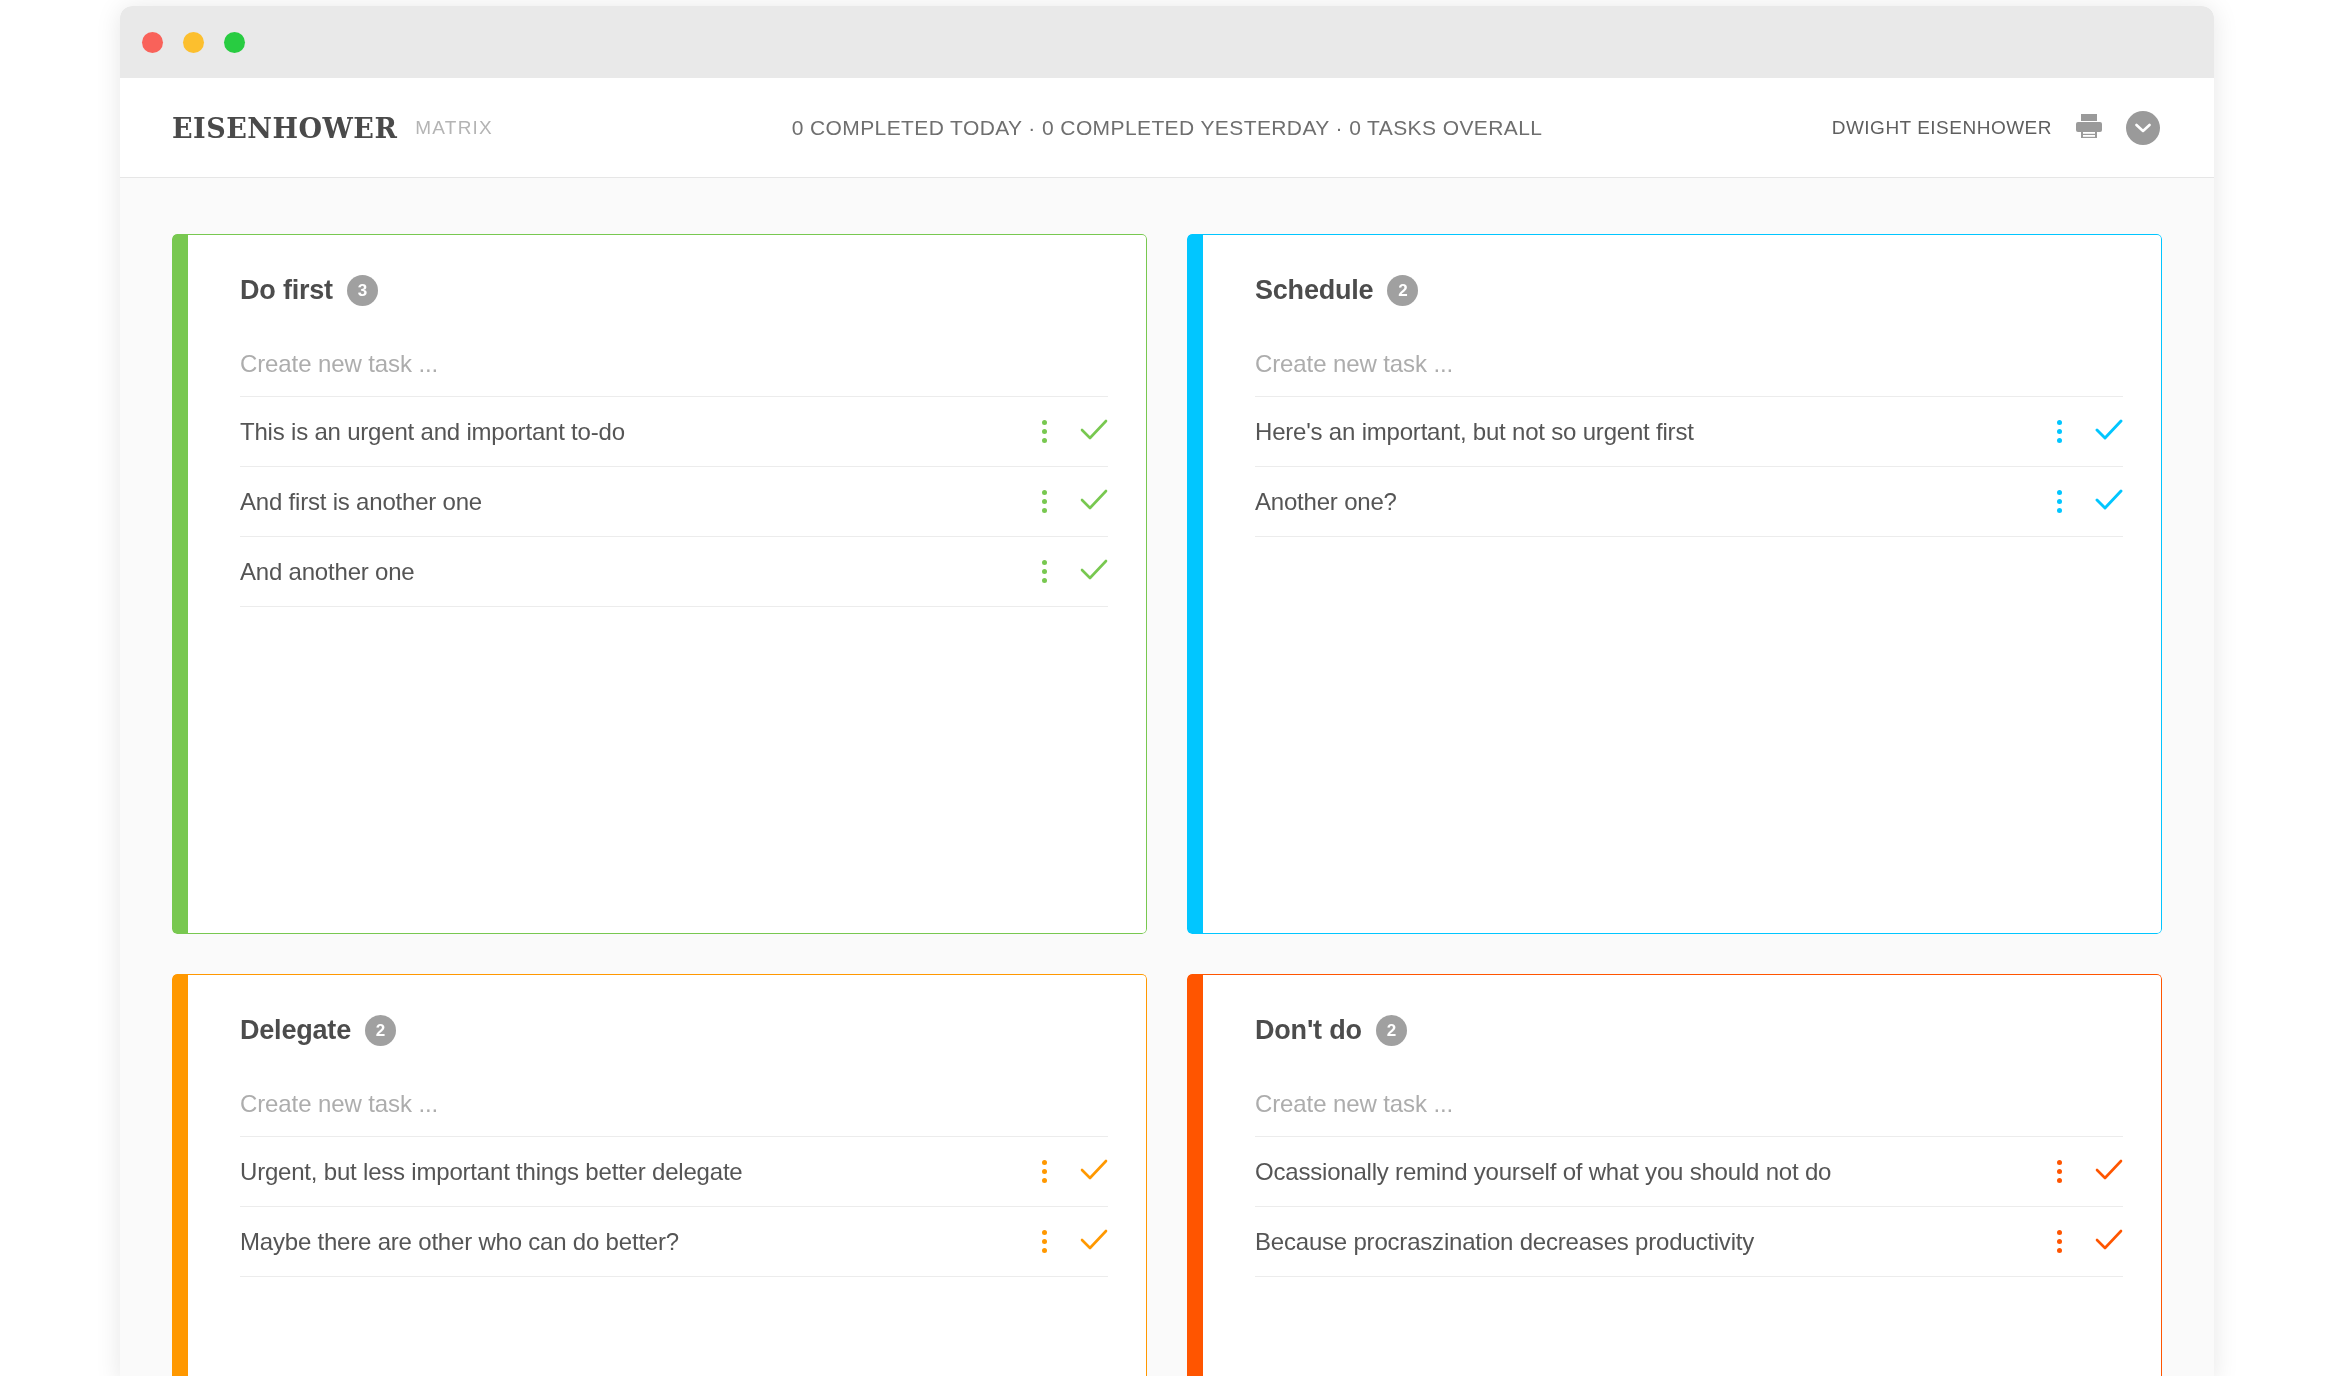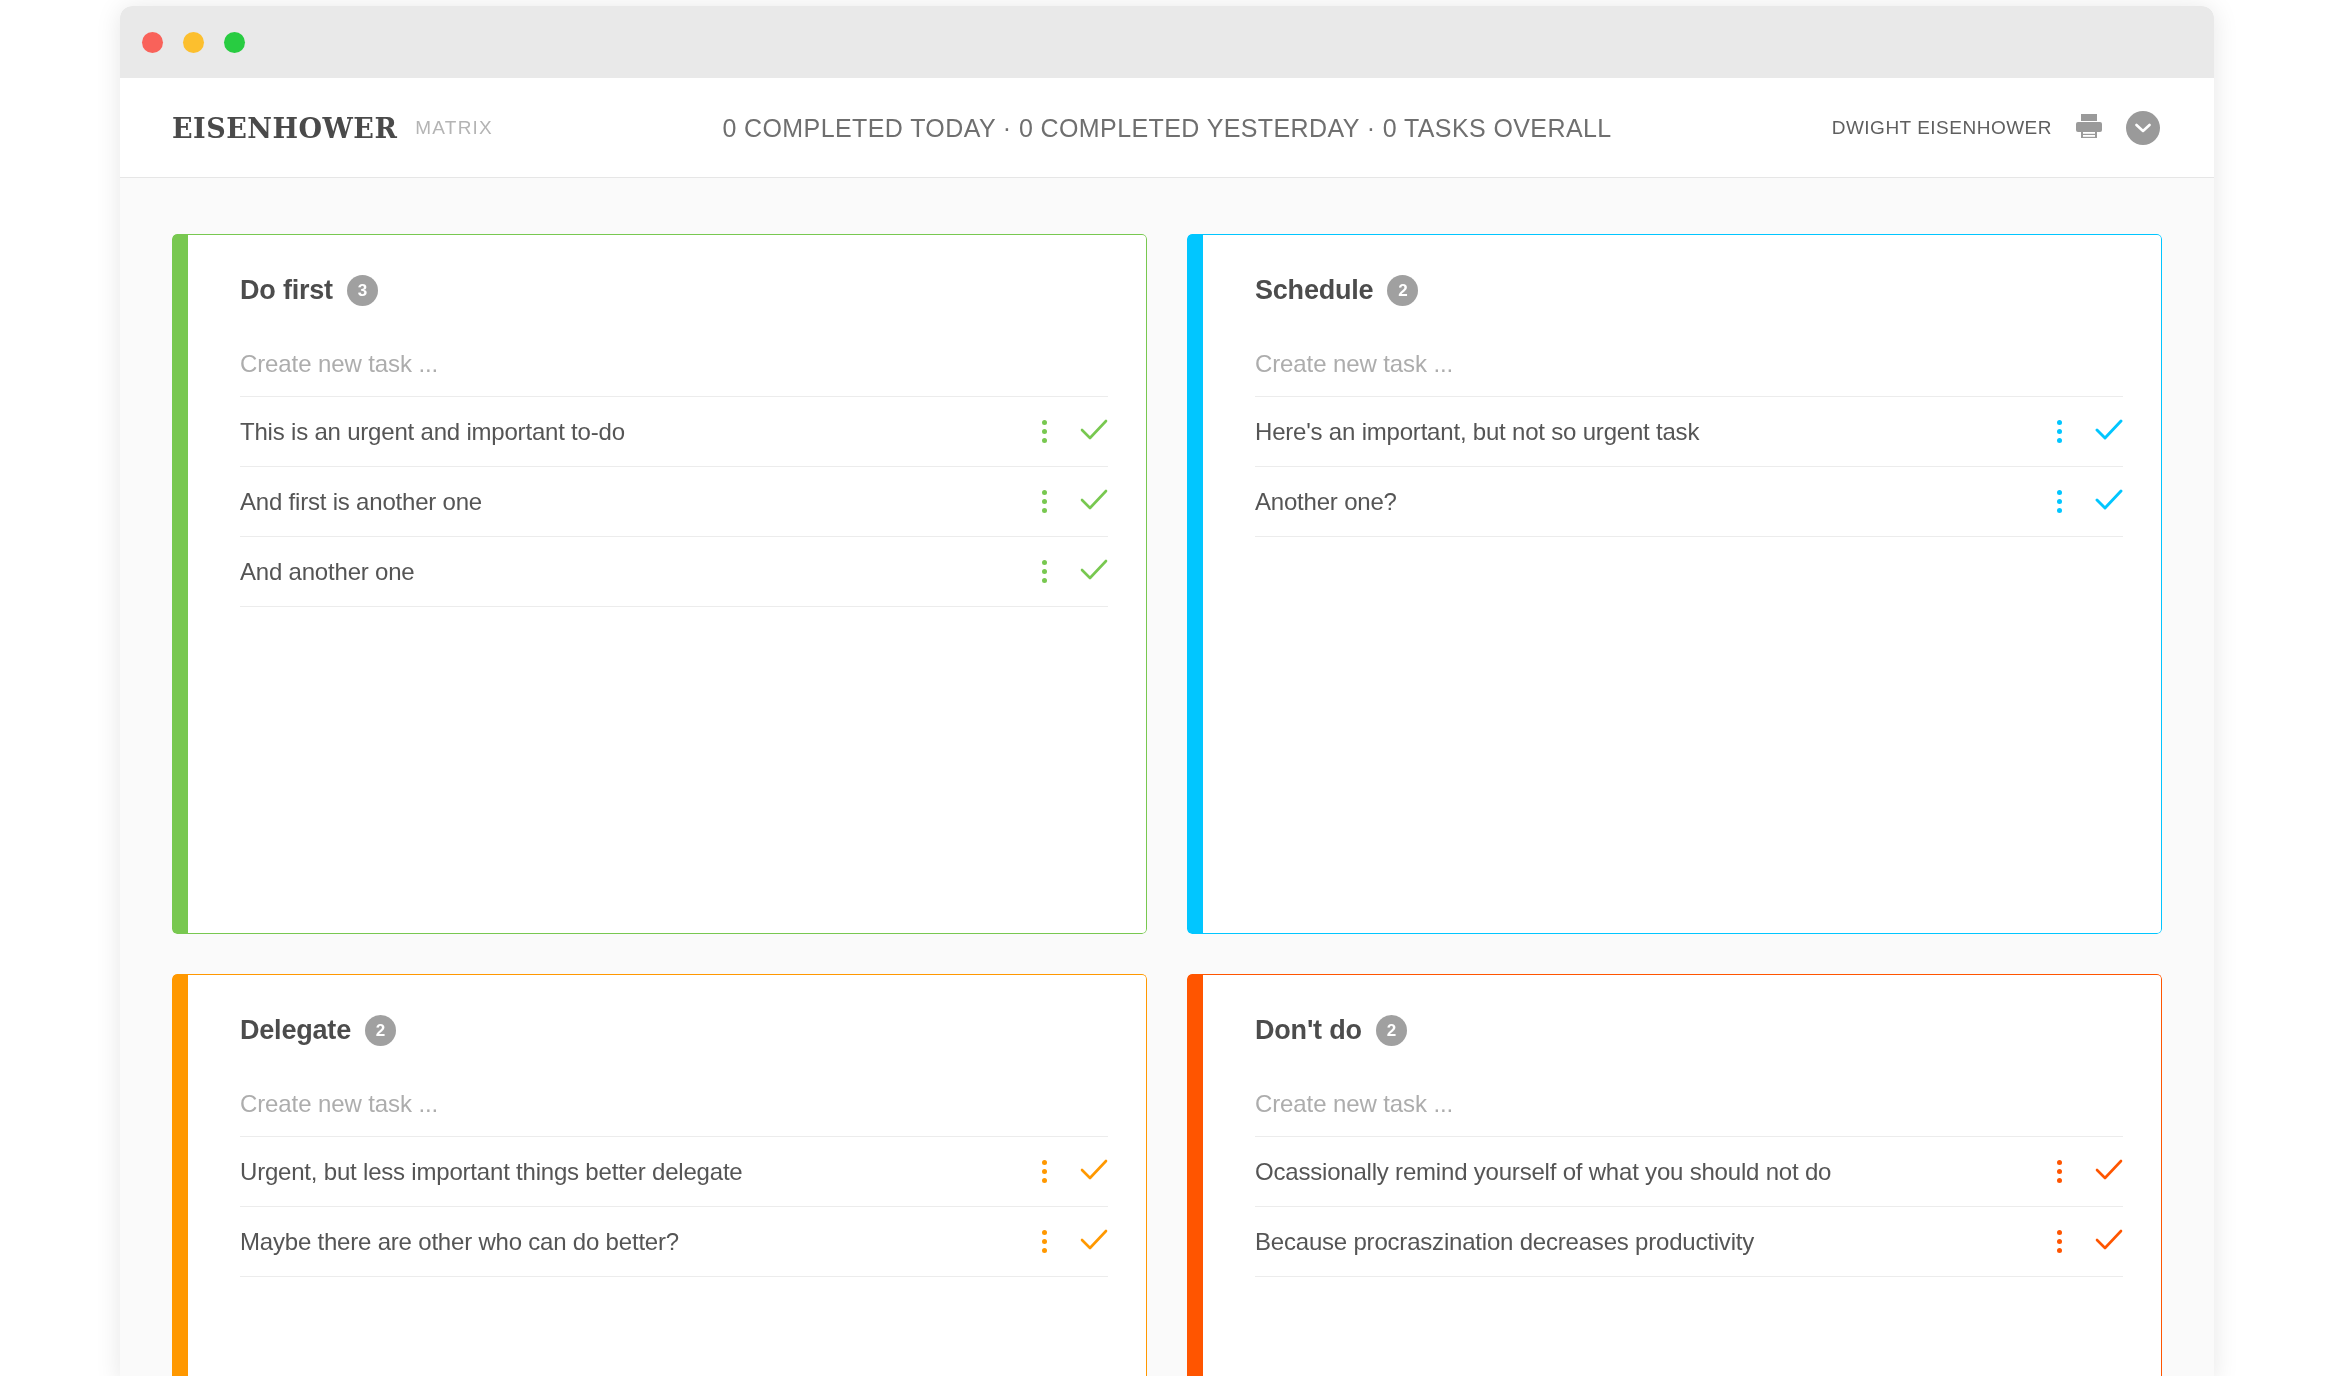--- a/index.html
+++ b/index.html
@@ -87,21 +87,21 @@
 
   .stats {
     position: absolute;
     left: 0;
     right: 0;
     top: 0;
     height: 100px;
     display: flex;
     align-items: center;
     justify-content: center;
-    font-size: 25px;
+    font-size: 21px;
     letter-spacing: 0.4px;
     color: #6f6f6f;
     white-space: nowrap;
     pointer-events: none;
   }
 
   .account {
     position: absolute;
     right: 54px;
     top: 0;
@@ -345,21 +345,21 @@
         <div class="card">
           <div class="accent" style="background:#01c6ff"></div>
           <div class="card-body" style="border-color:#01c6ff">
             <div class="card-title">
               <span>Schedule</span>
               <span class="badge">2</span>
             </div>
             <div class="new-task">Create new task ...</div>
 
             <div class="task">
-              <span class="task-text">Here's an important, but not so urgent task</span>
+              <span class="task-text">Here's an important, but not so urgent first</span>
               <span class="task-actions">
                 <span class="kebab">
                   <i style="background:#01c6ff"></i>
                     <i style="background:#01c6ff"></i>
                     <i style="background:#01c6ff"></i>
                 </span>
                 <span class="check">
                   <svg width="28" height="24" viewBox="0 0 28 24">
                       <path d="M2 12 L10 20 L26 3" stroke="#01c6ff" stroke-width="2.9" fill="none" stroke-linecap="round" stroke-linejoin="round"></path>
                     </svg>

